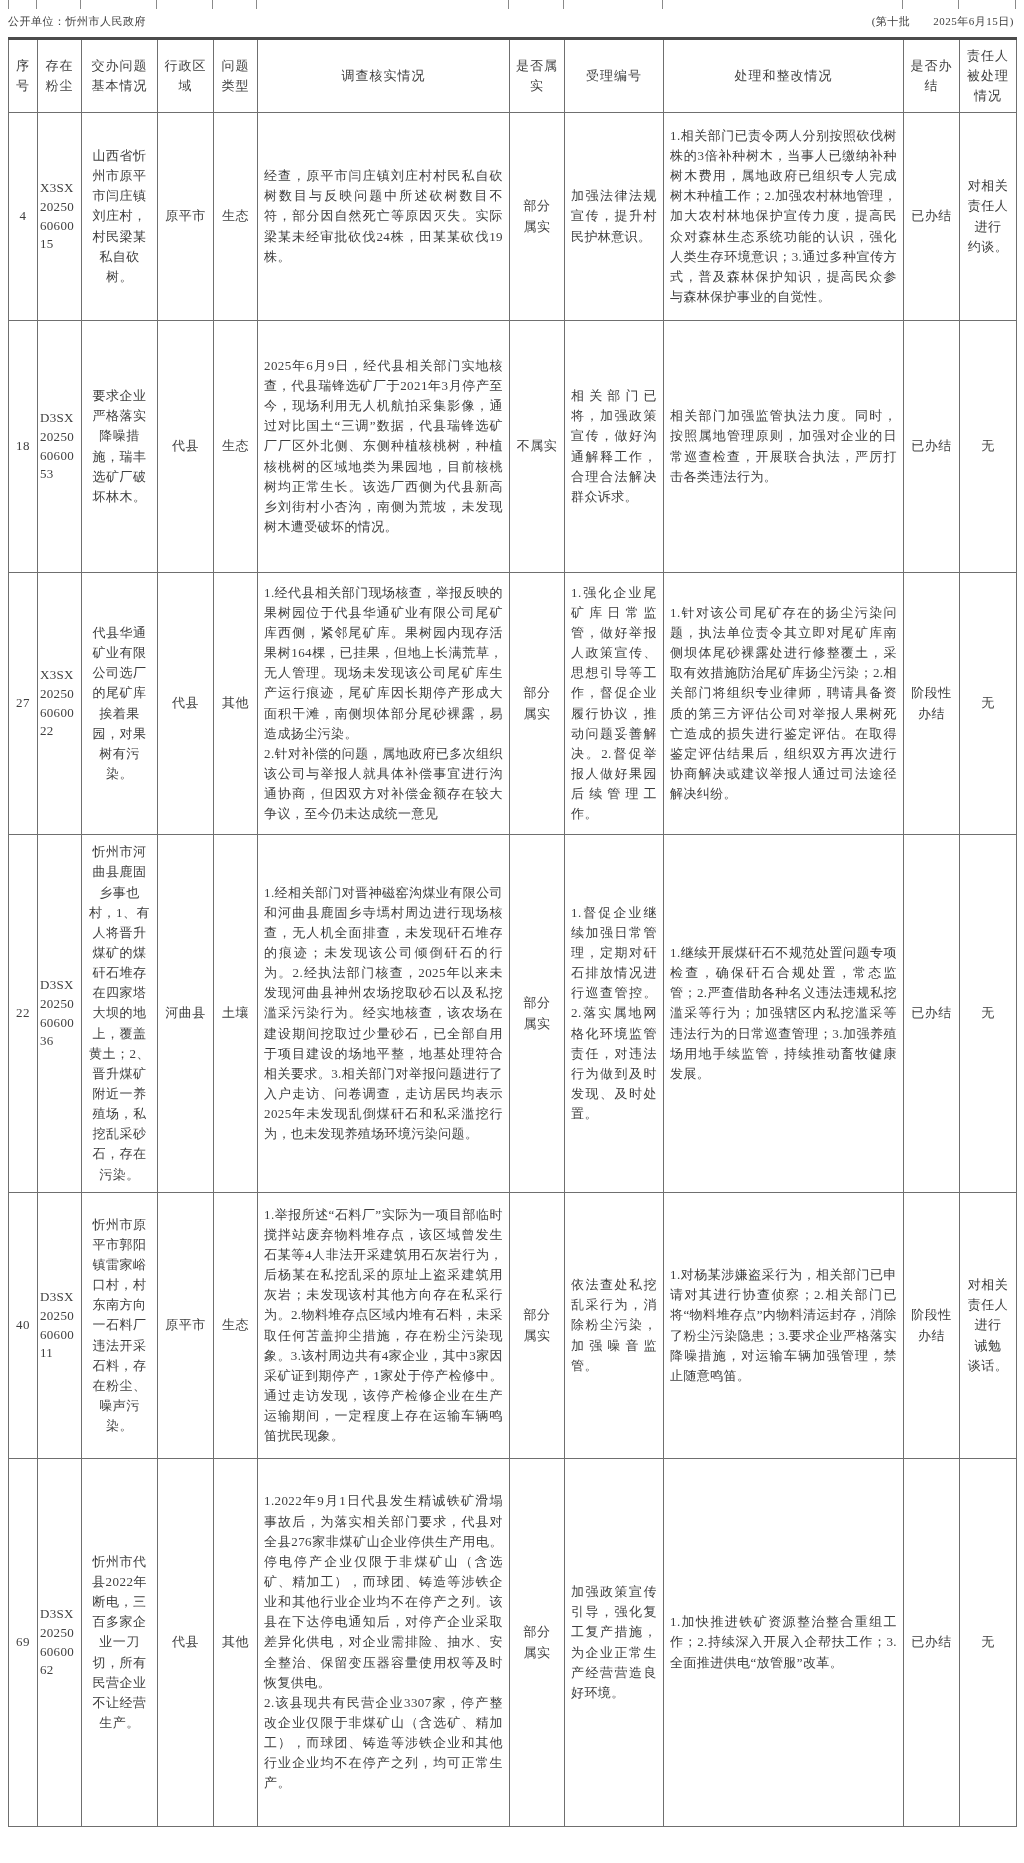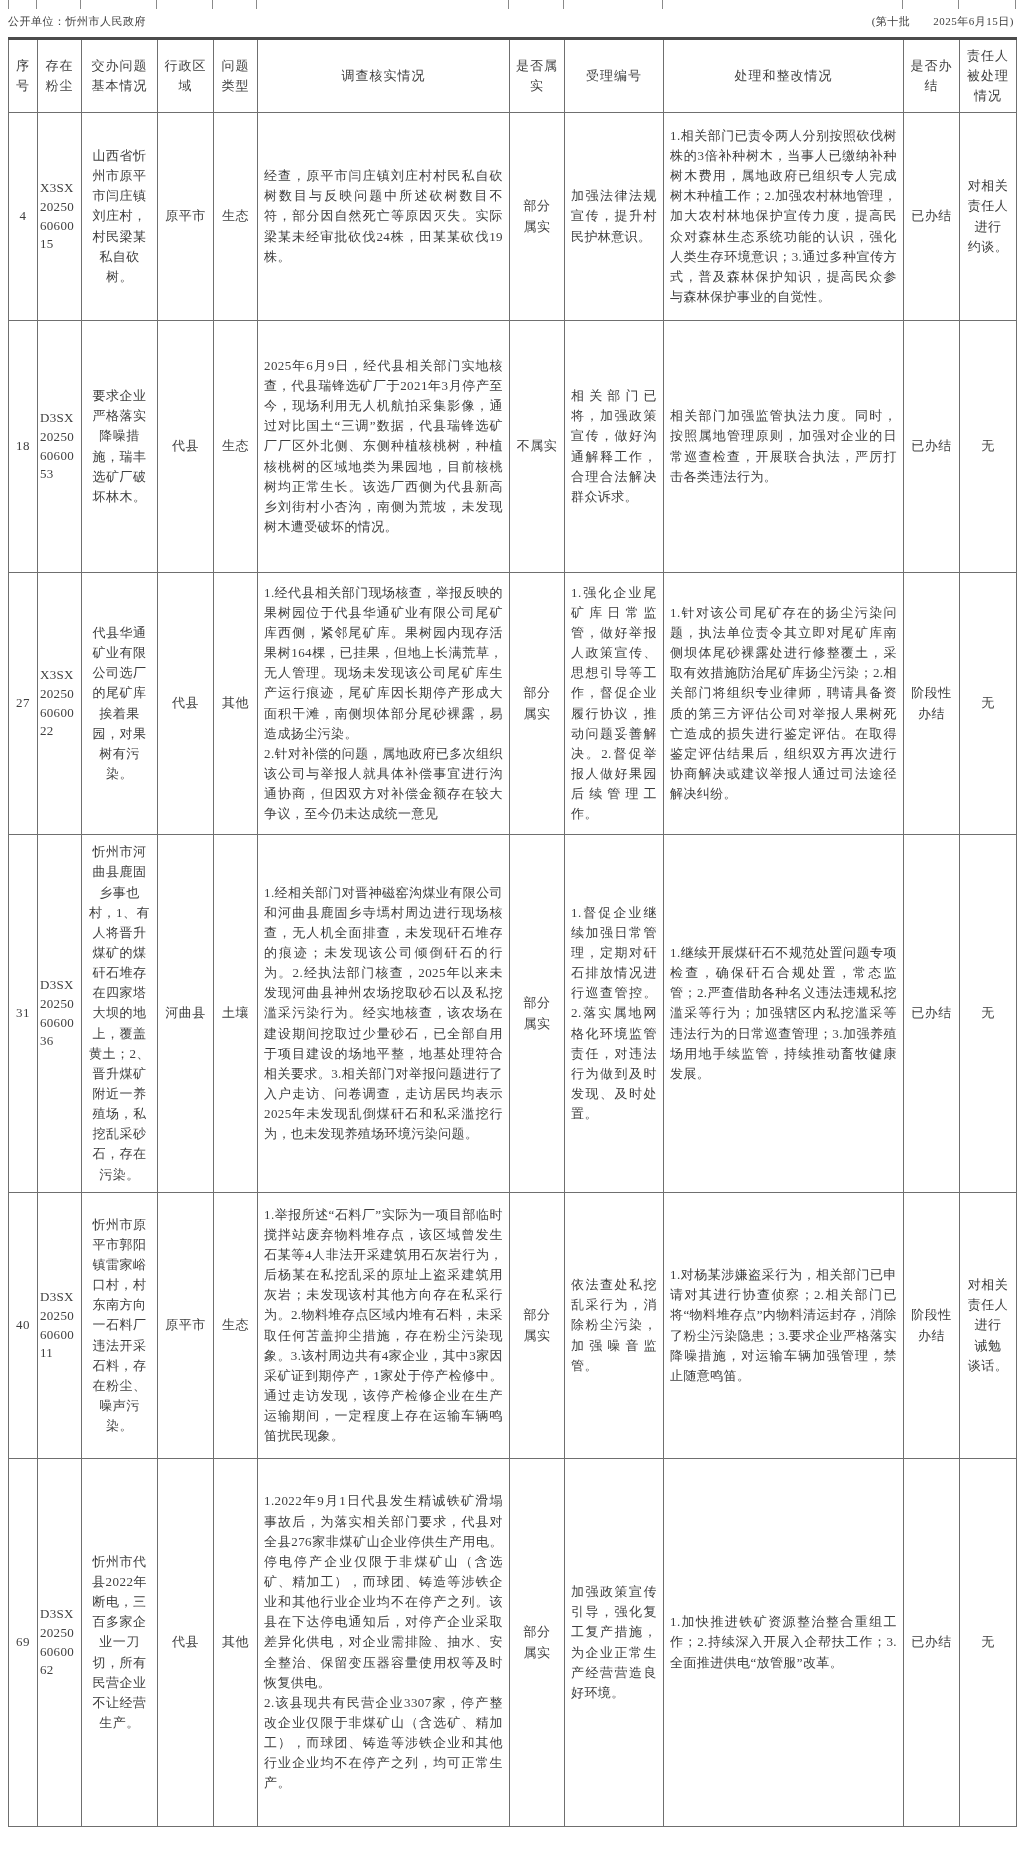--- a/index.html
+++ b/index.html
@@ -145,21 +145,21 @@
     <td data-field="type">其他</td>
     <td data-field="investigation">1.经代县相关部门现场核查，举报反映的果树园位于代县华通矿业有限公司尾矿库西侧，紧邻尾矿库。果树园内现存活果树164棵，已挂果，但地上长满荒草，无人管理。现场未发现该公司尾矿库生产运行痕迹，尾矿库因长期停产形成大面积干滩，南侧坝体部分尾砂裸露，易造成扬尘污染。
 2.针对补偿的问题，属地政府已多次组织该公司与举报人就具体补偿事宜进行沟通协商，但因双方对补偿金额存在较大争议，至今仍未达成统一意见</td>
     <td data-field="verified">部分属实</td>
     <td data-field="goal">1.强化企业尾矿库日常监管，做好举报人政策宣传、思想引导等工作，督促企业履行协议，推动问题妥善解决。2.督促举报人做好果园后续管理工作。</td>
     <td data-field="handling">1.针对该公司尾矿存在的扬尘污染问题，执法单位责令其立即对尾矿库南侧坝体尾砂裸露处进行修整覆土，采取有效措施防治尾矿库扬尘污染；2.相关部门将组织专业律师，聘请具备资质的第三方评估公司对举报人果树死亡造成的损失进行鉴定评估。在取得鉴定评估结果后，组织双方再次进行协商解决或建议举报人通过司法途径解决纠纷。</td>
     <td data-field="status">阶段性办结</td>
     <td data-field="accountability">无</td>
   </tr>
         <tr>
-    <td data-field="serial">31</td>
+    <td data-field="serial">22</td>
     <td data-field="case_no">D3SX202506060036</td>
     <td data-field="problem">忻州市河曲县鹿固乡事也村，1、有人将晋升煤矿的煤矸石堆存在四家塔大坝的地上，覆盖黄土；2、晋升煤矿附近一养殖场，私挖乱采砂石，存在污染。</td>
     <td data-field="region">河曲县</td>
     <td data-field="type">土壤</td>
     <td data-field="investigation">1.经相关部门对晋神磁窑沟煤业有限公司和河曲县鹿固乡寺墕村周边进行现场核查，无人机全面排查，未发现矸石堆存的痕迹；未发现该公司倾倒矸石的行为。2.经执法部门核查，2025年以来未发现河曲县神州农场挖取砂石以及私挖滥采污染行为。经实地核查，该农场在建设期间挖取过少量砂石，已全部自用于项目建设的场地平整，地基处理符合相关要求。3.相关部门对举报问题进行了入户走访、问卷调查，走访居民均表示2025年未发现乱倒煤矸石和私采滥挖行为，也未发现养殖场环境污染问题。</td>
     <td data-field="verified">部分属实</td>
     <td data-field="goal">1.督促企业继续加强日常管理，定期对矸石排放情况进行巡查管控。2.落实属地网格化环境监管责任，对违法行为做到及时发现、及时处置。</td>
     <td data-field="handling">1.继续开展煤矸石不规范处置问题专项检查，确保矸石合规处置，常态监管；2.严查借助各种名义违法违规私挖滥采等行为；加强辖区内私挖滥采等违法行为的日常巡查管理；3.加强养殖场用地手续监管，持续推动畜牧健康发展。</td>
     <td data-field="status">已办结</td>
     <td data-field="accountability">无</td>

